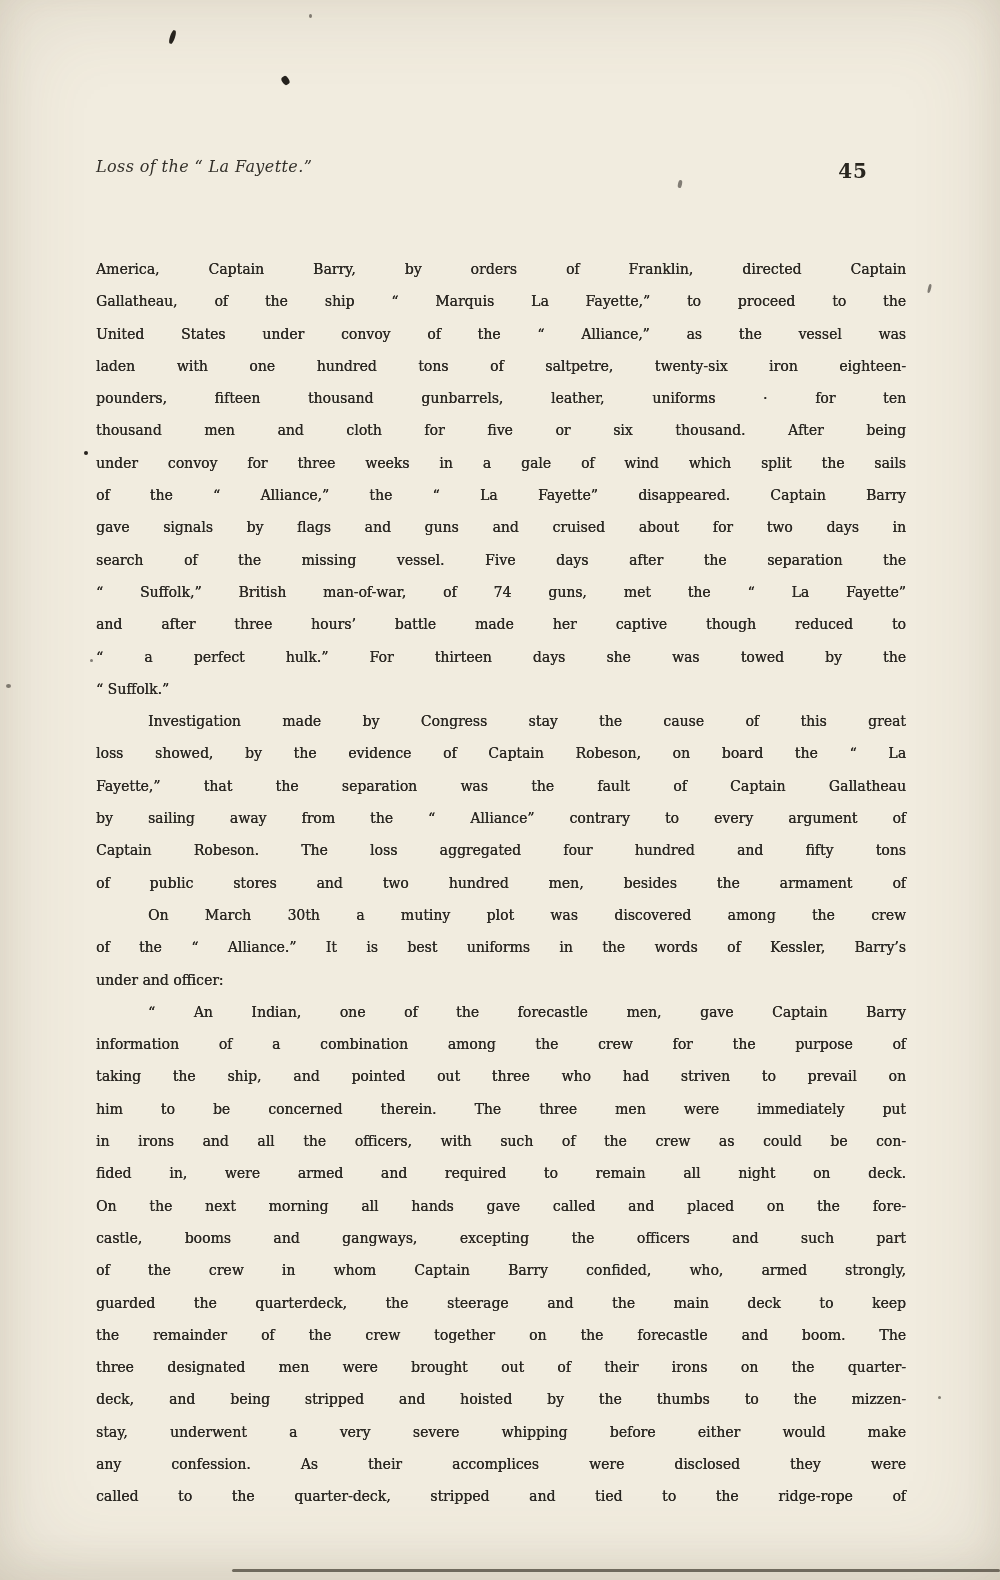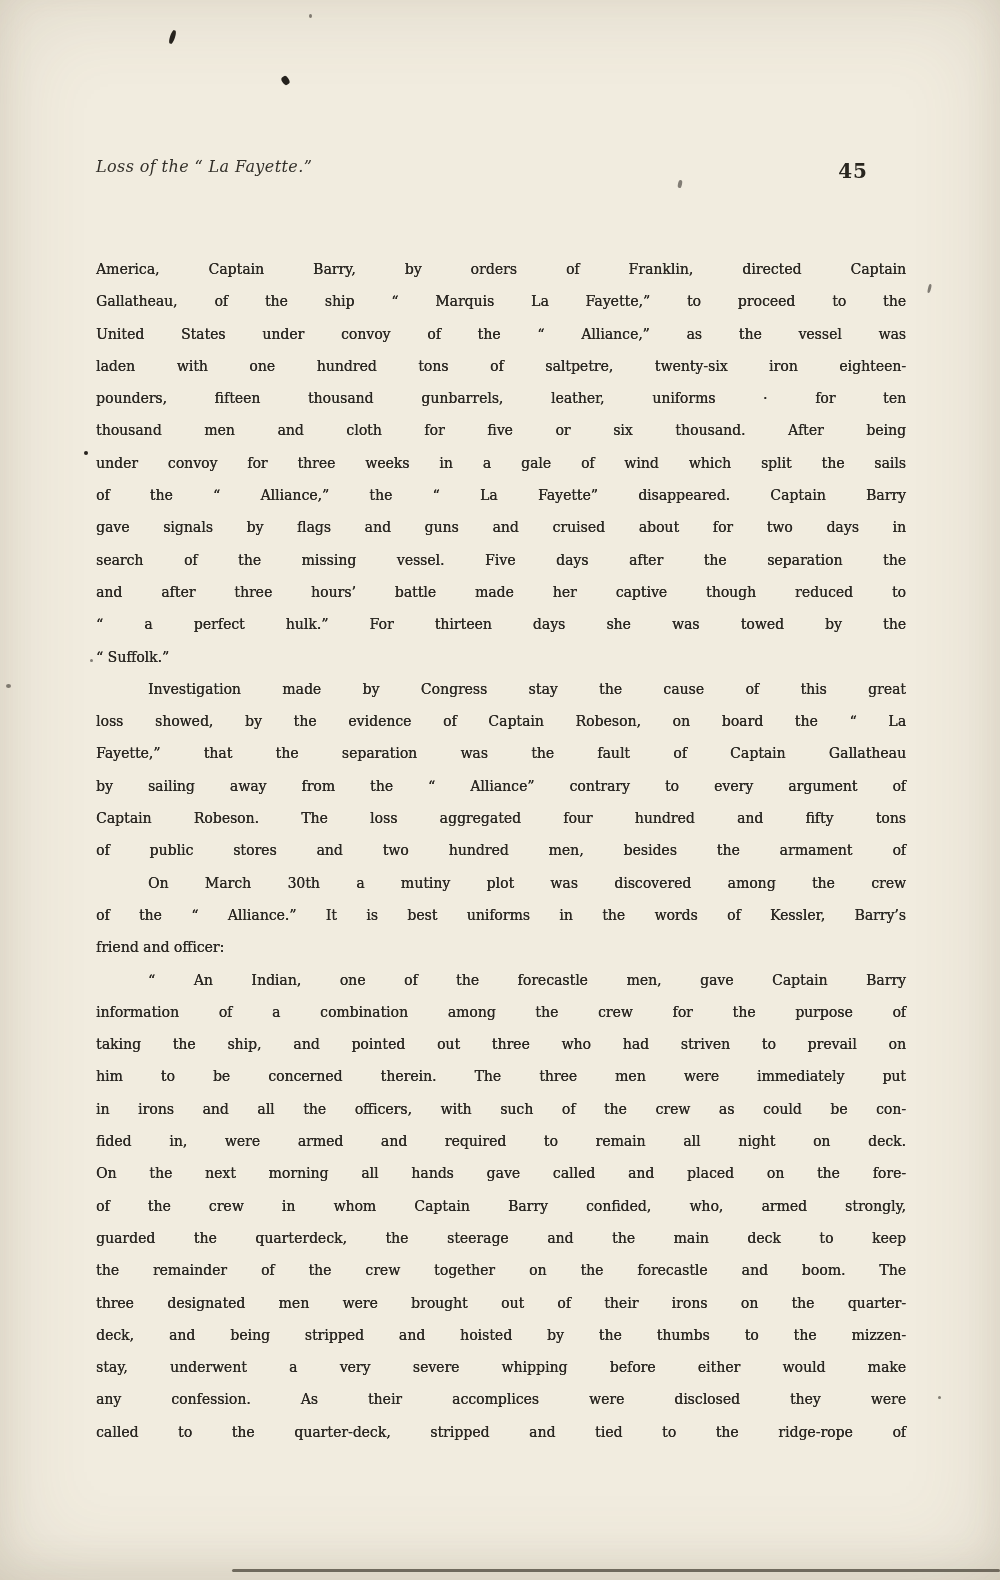--- a/index.html
+++ b/index.html
@@ -69,45 +69,47 @@
         <div class="line">America, Captain Barry, by orders of Franklin, directed Captain</div>
         <div class="line">Gallatheau, of the ship “ Marquis La Fayette,” to proceed to the</div>
         <div class="line">United States under convoy of the “ Alliance,” as the vessel was</div>
         <div class="line">laden with one hundred tons of saltpetre, twenty-six iron eighteen-</div>
         <div class="line">pounders, fifteen thousand gunbarrels, leather, uniforms · for ten</div>
         <div class="line">thousand men and cloth for five or six thousand.  After being</div>
         <div class="line">under convoy for three weeks in a gale of wind which split the sails</div>
         <div class="line">of the “ Alliance,” the “ La Fayette” disappeared.  Captain Barry</div>
         <div class="line">gave signals by flags and guns and cruised about for two days in</div>
         <div class="line">search of the missing vessel.  Five days after the separation the</div>
+        <div class="line">“ Suffolk,” British man-of-war, of 74 guns, met the “ La Fayette”</div>
         <div class="line">and after three hours’ battle made her captive though reduced to</div>
         <div class="line">“ a perfect hulk.”  For thirteen days she was towed by the</div>
         <div class="line last">“ Suffolk.”</div>
       </div>
       <div class="paragraph">
         <div class="line indent">Investigation made by Congress stay the cause of this great</div>
         <div class="line">loss showed, by the evidence of Captain Robeson, on board the “ La</div>
         <div class="line">Fayette,” that the separation was the fault of Captain Gallatheau</div>
         <div class="line">by sailing away from the “ Alliance” contrary to every argument of</div>
         <div class="line">Captain Robeson.  The loss aggregated four hundred and fifty tons</div>
         <div class="line">of public stores and two hundred men, besides the armament of</div>
       </div>
       <div class="paragraph">
         <div class="line indent">On March 30th a mutiny plot was discovered among the crew</div>
         <div class="line">of the “ Alliance.”  It is best uniforms in the words of Kessler, Barry’s</div>
-        <div class="line last">friend and officer:</div>
+        <div class="line last">under and officer:</div>
       </div>
       <div class="paragraph">
         <div class="line indent">“ An Indian, one of the forecastle men, gave Captain Barry</div>
         <div class="line">information of a combination among the crew for the purpose of</div>
         <div class="line">taking the ship, and pointed out three who had striven to prevail on</div>
         <div class="line">him to be concerned therein.  The three men were immediately put</div>
         <div class="line">in irons and all the officers, with such of the crew as could be con-</div>
         <div class="line">fided in, were armed and required to remain all night on deck.</div>
         <div class="line">On the next morning all hands gave called and placed on the fore-</div>
+        <div class="line">castle, booms and gangways, excepting the officers and such part</div>
         <div class="line">of the crew in whom Captain Barry confided, who, armed strongly,</div>
         <div class="line">guarded the quarterdeck, the steerage and the main deck to keep</div>
         <div class="line">the remainder of the crew together on the forecastle and boom.  The</div>
         <div class="line">three designated men were brought out of their irons on the quarter-</div>
         <div class="line">deck, and being stripped and hoisted by the thumbs to the mizzen-</div>
         <div class="line">stay, underwent a very severe whipping before either would make</div>
         <div class="line">any confession.  As their accomplices were disclosed they were</div>
         <div class="line">called to the quarter-deck, stripped and tied to the ridge-rope of</div>
       </div>
     </div>

